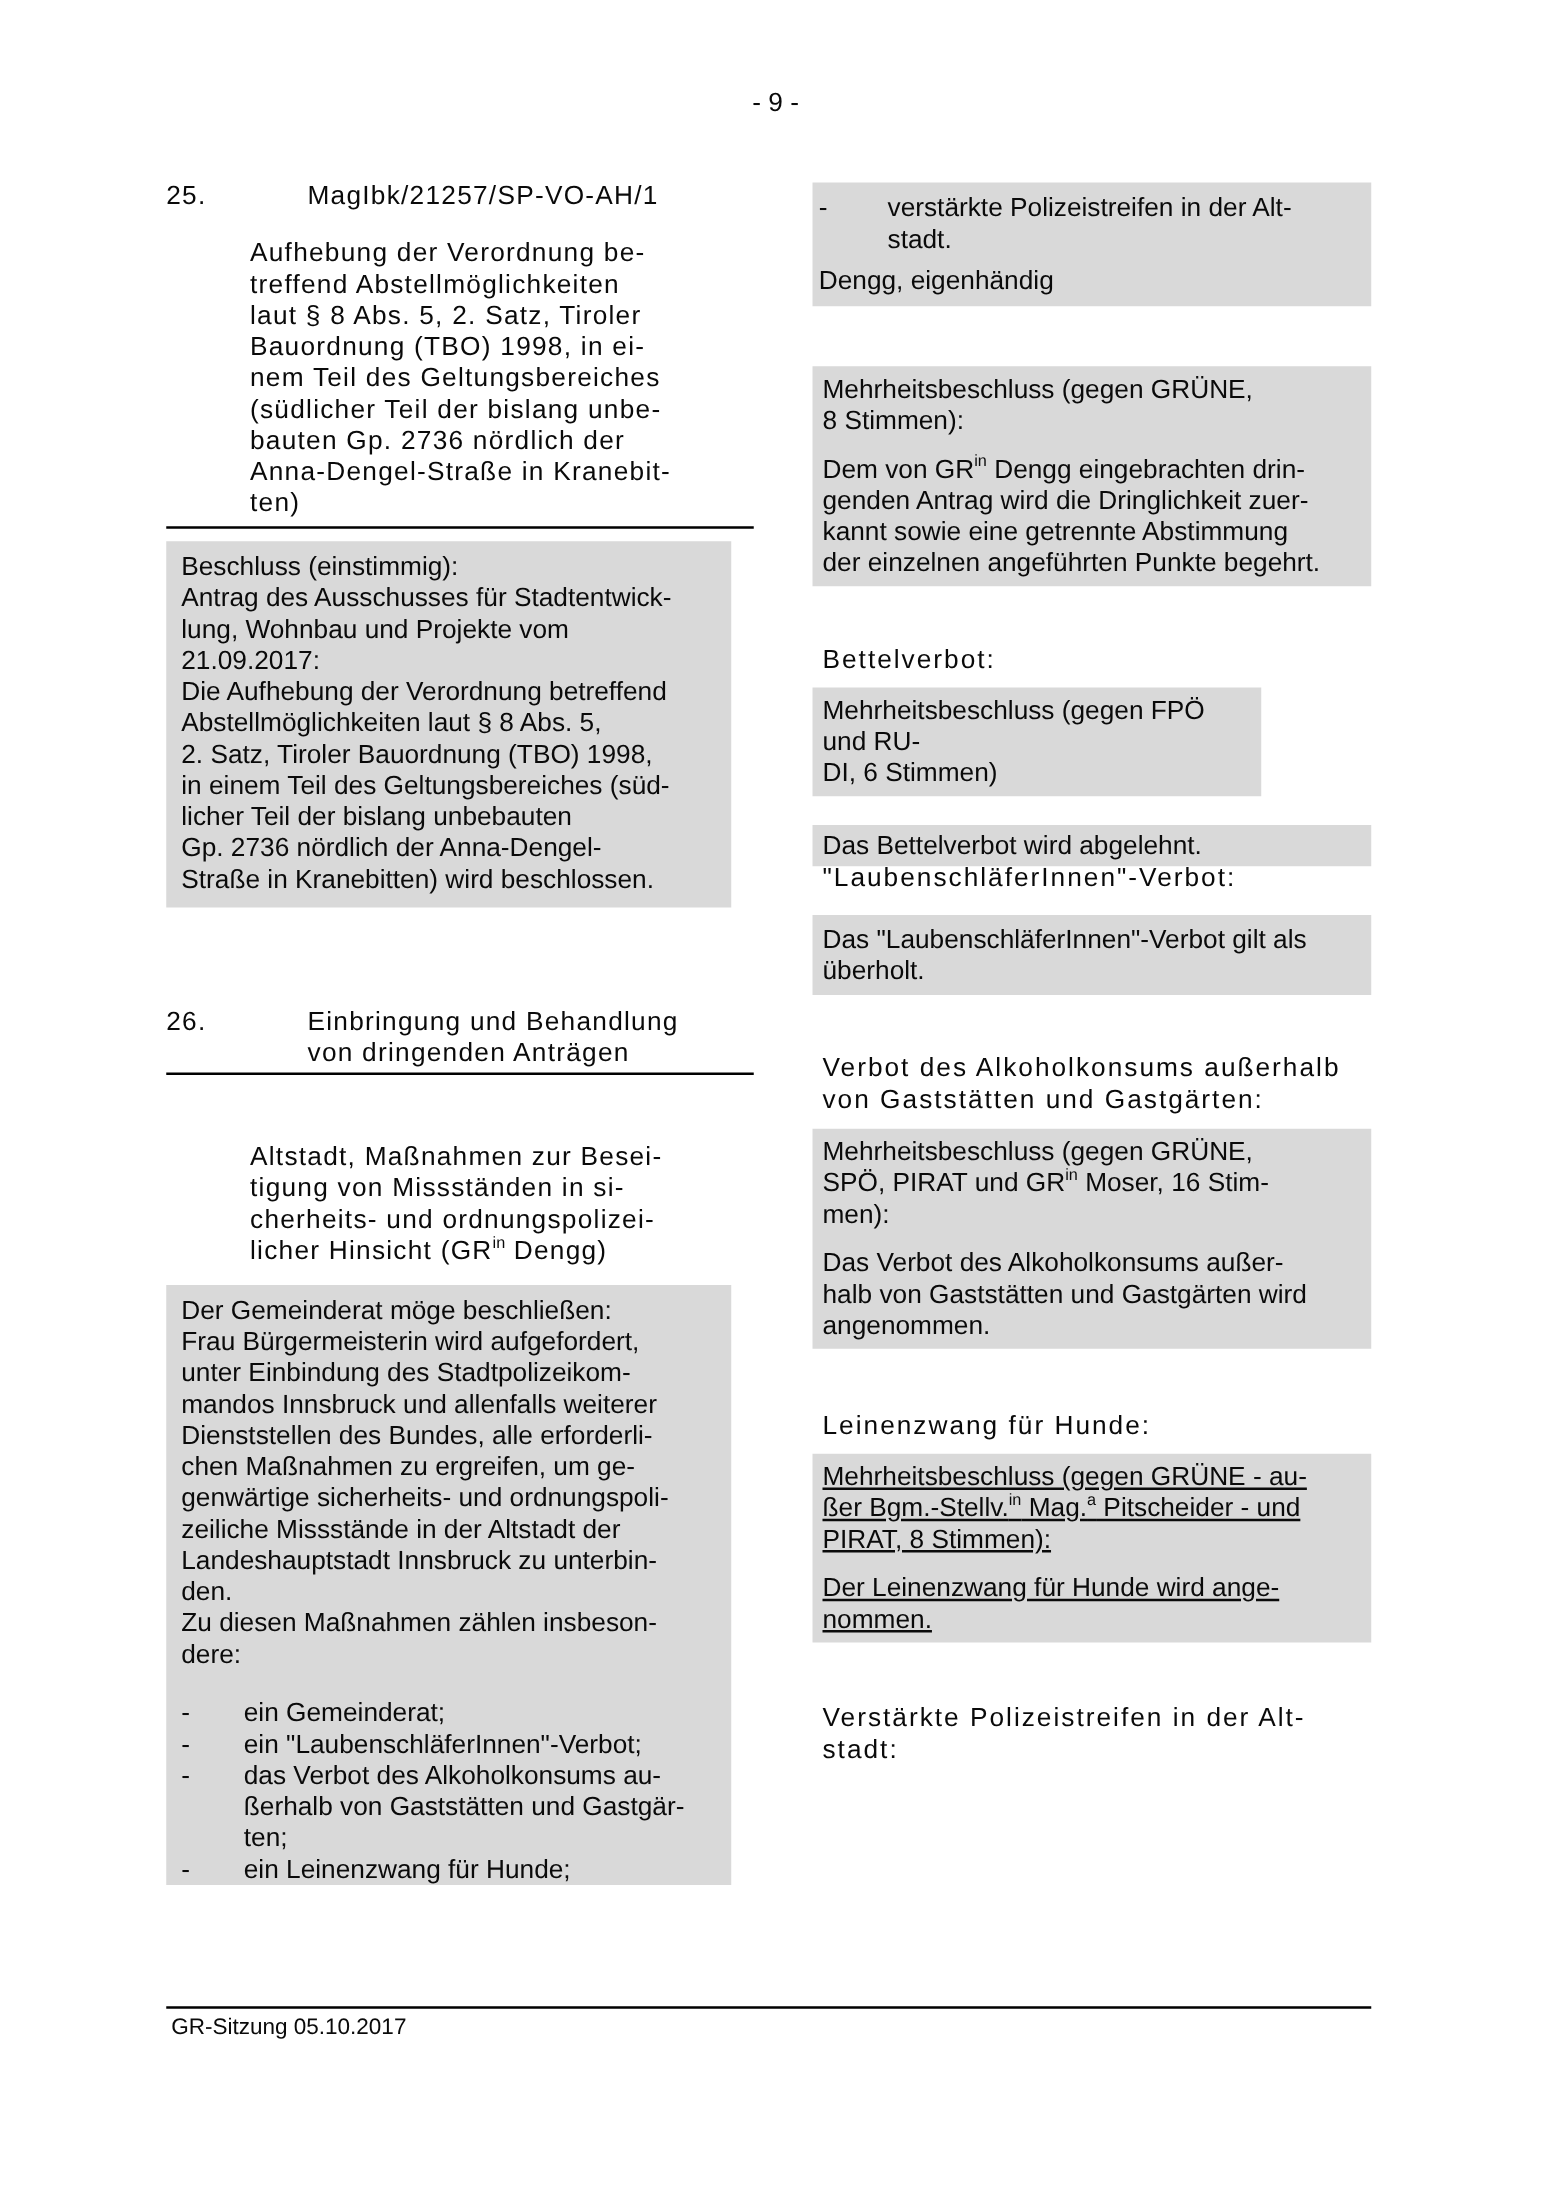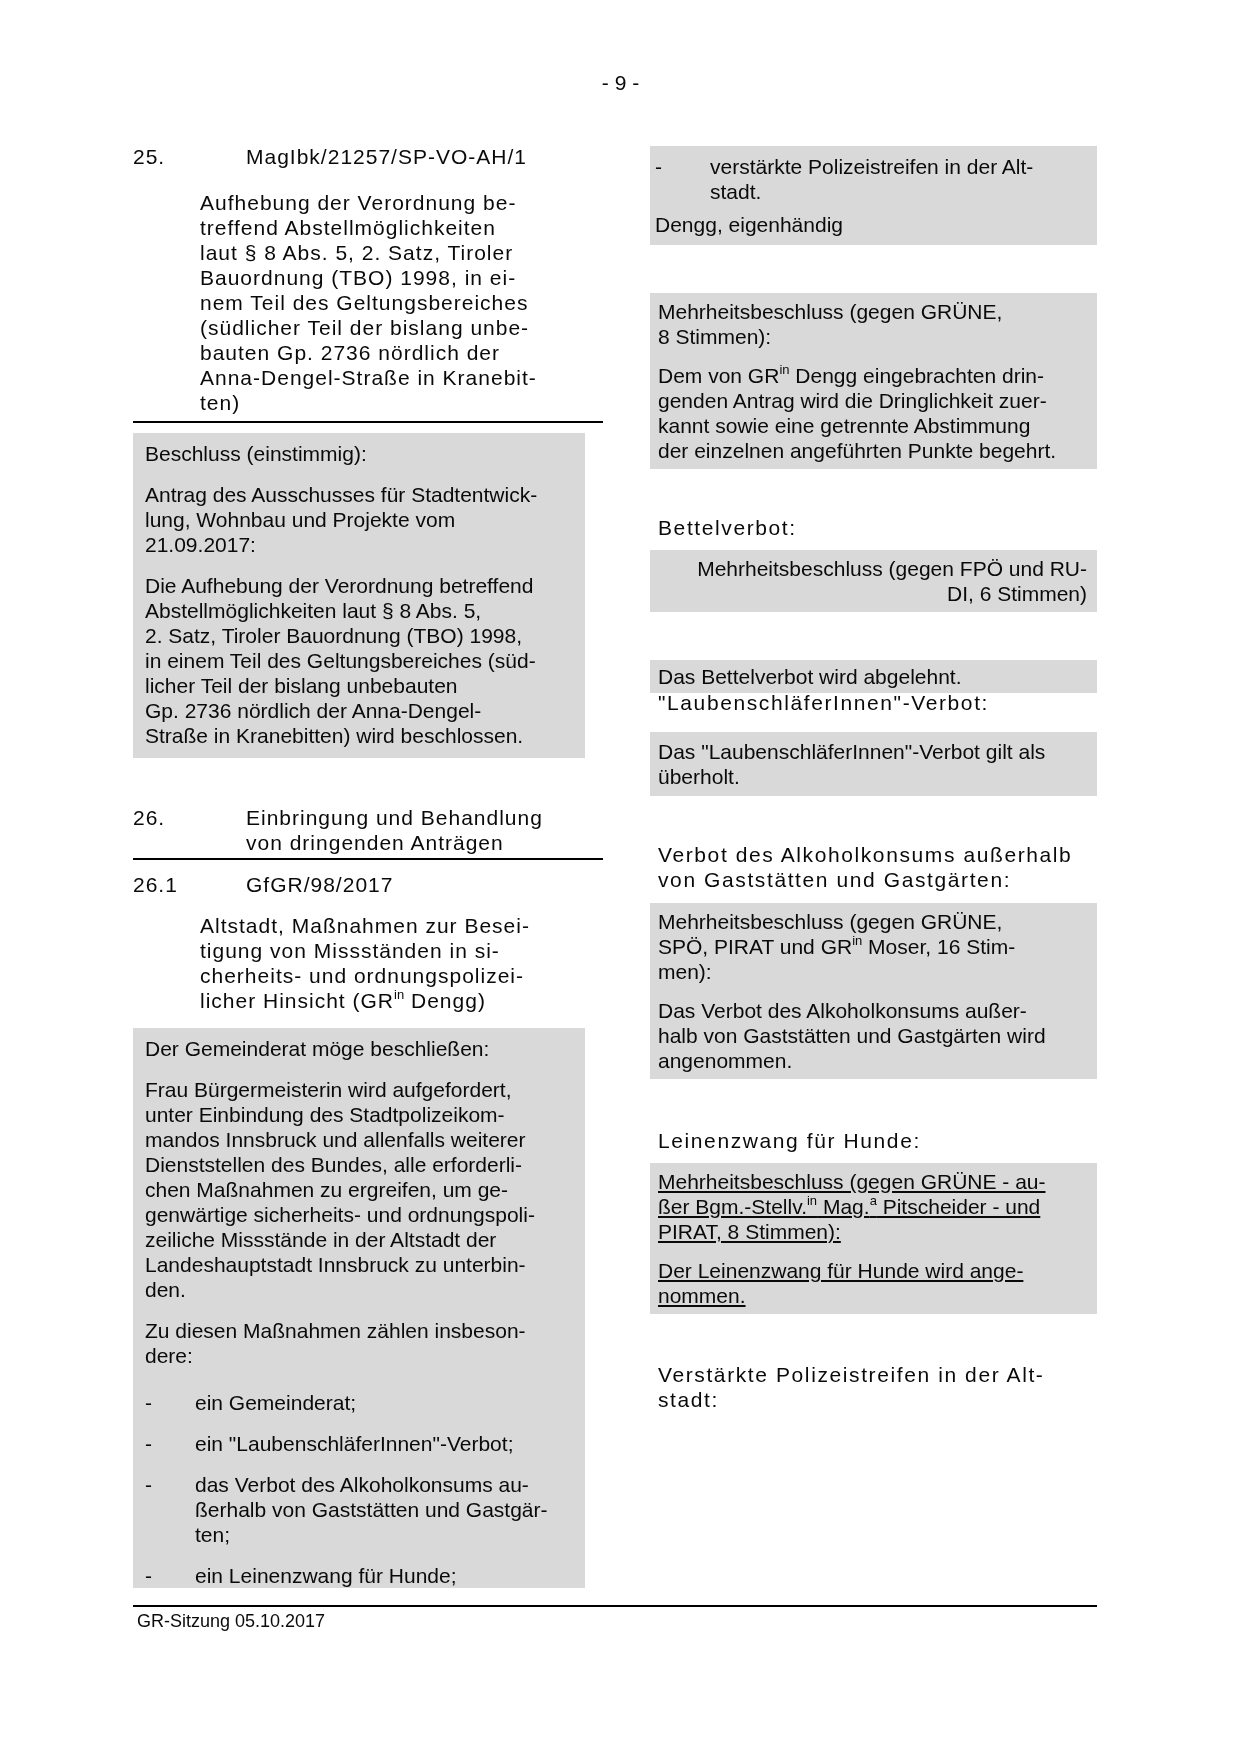--- a/index.html
+++ b/index.html
@@ -8,21 +8,21 @@
         font-size:21px;line-height:25px;color:#0a0a0a;overflow:hidden;}
   .abs{position:absolute;box-sizing:border-box;}
   .shade{background:#d9d9d9;}
   .rule{position:absolute;height:2px;background:#000;}
   .pagenum{text-align:center;}
   .itemrow{display:flex;}
   .num{width:67px;flex:none;}
   .bullet{display:flex;}
   .dash{width:50px;flex:none;}
   .dash2{width:55px;flex:none;}
-  .mt{margin-top:16px;}
+  .mt{}
   .mt2{margin-top:14px;}
   .ls1{letter-spacing:1px;gap:46px;}
   .ls2{letter-spacing:1.6px;}
   sup{font-size:13px;line-height:0;letter-spacing:0;position:relative;top:-1px;vertical-align:super;}
   .footer{font-size:18px;line-height:22px;}
 </style>
 </head>
 <body>
 
 <div class="page">
@@ -41,24 +41,20 @@
     <div class="mt">Antrag des Ausschusses für Stadtentwick-<br>lung, Wohnbau und Projekte vom<br>21.09.2017:</div>
     <div class="mt">Die Aufhebung der Verordnung betreffend<br>Abstellmöglichkeiten laut § 8 Abs. 5,<br>2. Satz, Tiroler Bauordnung (TBO) 1998,<br>in einem Teil des Geltungsbereiches (süd-<br>licher Teil der bislang unbebauten<br>Gp. 2736 nördlich der Anna-Dengel-<br>Straße in Kranebitten) wird beschlossen.</div>
   </div>
 
   <div class="abs itemrow ls1" style="top:805px;left:133px;width:470px;">
     <span class="num">26.</span>
     <span>Einbringung und Behandlung<br>von dringenden Anträgen</span>
   </div>
   <div class="rule" style="top:858px;left:133px;width:470px;"></div>
 
-  <div class="abs itemrow ls1" style="top:872px;left:133px;width:470px;">
-    <span class="num">26.1</span>
-    <span>GfGR/98/2017</span>
-  </div>
   <div class="abs ls1" style="top:913px;left:200px;width:410px;">Altstadt, Maßnahmen zur Besei-<br>tigung von Missständen in si-<br>cherheits- und ordnungspolizei-<br>licher Hinsicht (GR<sup>in</sup> Dengg)</div>
 
   <div class="abs shade" style="top:1028px;left:133px;width:452px;padding:8px 10px 0 12px;">
     <div>Der Gemeinderat möge beschließen:</div>
     <div class="mt">Frau Bürgermeisterin wird aufgefordert,<br>unter Einbindung des Stadtpolizeikom-<br>mandos Innsbruck und allenfalls weiterer<br>Dienststellen des Bundes, alle erforderli-<br>chen Maßnahmen zu ergreifen, um ge-<br>genwärtige sicherheits- und ordnungspoli-<br>zeiliche Missstände in der Altstadt der<br>Landeshauptstadt Innsbruck zu unterbin-<br>den.</div>
     <div class="mt">Zu diesen Maßnahmen zählen insbeson-<br>dere:</div>
     <div class="bullet" style="margin-top:22px;">
       <span class="dash">-</span>
       <span>ein Gemeinderat;</span>
     </div>
@@ -83,21 +79,21 @@
     </div>
     <div style="margin-top:8px;">Dengg, eigenhändig</div>
   </div>
 
   <div class="abs shade" style="top:293px;left:650px;width:447px;padding:6px 10px 6px 8px;">
     <div>Mehrheitsbeschluss (gegen GRÜNE,<br>8 Stimmen):</div>
     <div class="mt2">Dem von GR<sup>in</sup> Dengg eingebrachten drin-<br>genden Antrag wird die Dringlichkeit zuer-<br>kannt sowie eine getrennte Abstimmung<br>der einzelnen angeführten Punkte begehrt.</div>
   </div>
 
   <div class="abs ls2" style="top:515px;left:658px;width:440px;">Bettelverbot:</div>
-  <div class="abs shade" style="top:550px;left:650px;width:447px;padding:6px 10px 6px 8px;text-align:right;">Mehrheitsbeschluss (gegen FPÖ und RU-<br>DI, 6 Stimmen)</div>
+  <div class="abs shade" style="top:550px;left:650px;width:359px;padding:6px 10px 6px 8px;">Mehrheitsbeschluss (gegen FPÖ und RU-<br>DI, 6 Stimmen)</div>
   <div class="abs shade" style="top:616px;left:650px;width:447px;padding:4px 10px 4px 8px;margin-top:44px;">Das Bettelverbot wird abgelehnt.</div>
 
   <div class="abs ls2" style="top:690px;left:658px;width:440px;">"LaubenschläferInnen"-Verbot:</div>
   <div class="abs shade" style="top:732px;left:650px;width:447px;padding:7px 10px 7px 8px;">Das "LaubenschläferInnen"-Verbot gilt als<br>überholt.</div>
 
   <div class="abs ls2" style="top:842px;left:658px;width:440px;">Verbot des Alkoholkonsums außerhalb<br>von Gaststätten und Gastgärten:</div>
   <div class="abs shade" style="top:903px;left:650px;width:447px;padding:6px 10px 6px 8px;">
     <div>Mehrheitsbeschluss (gegen GRÜNE,<br>SPÖ, PIRAT und GR<sup>in</sup> Moser, 16 Stim-<br>men):</div>
     <div class="mt2">Das Verbot des Alkoholkonsums außer-<br>halb von Gaststätten und Gastgärten wird<br>angenommen.</div>
   </div>

